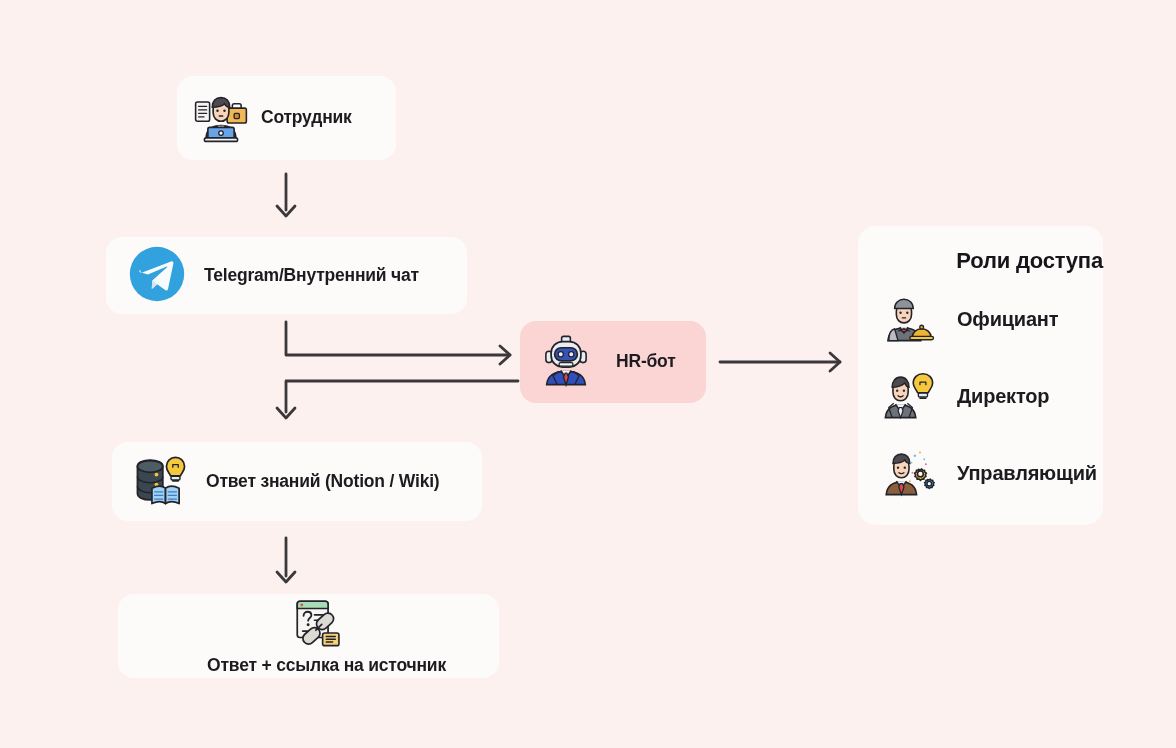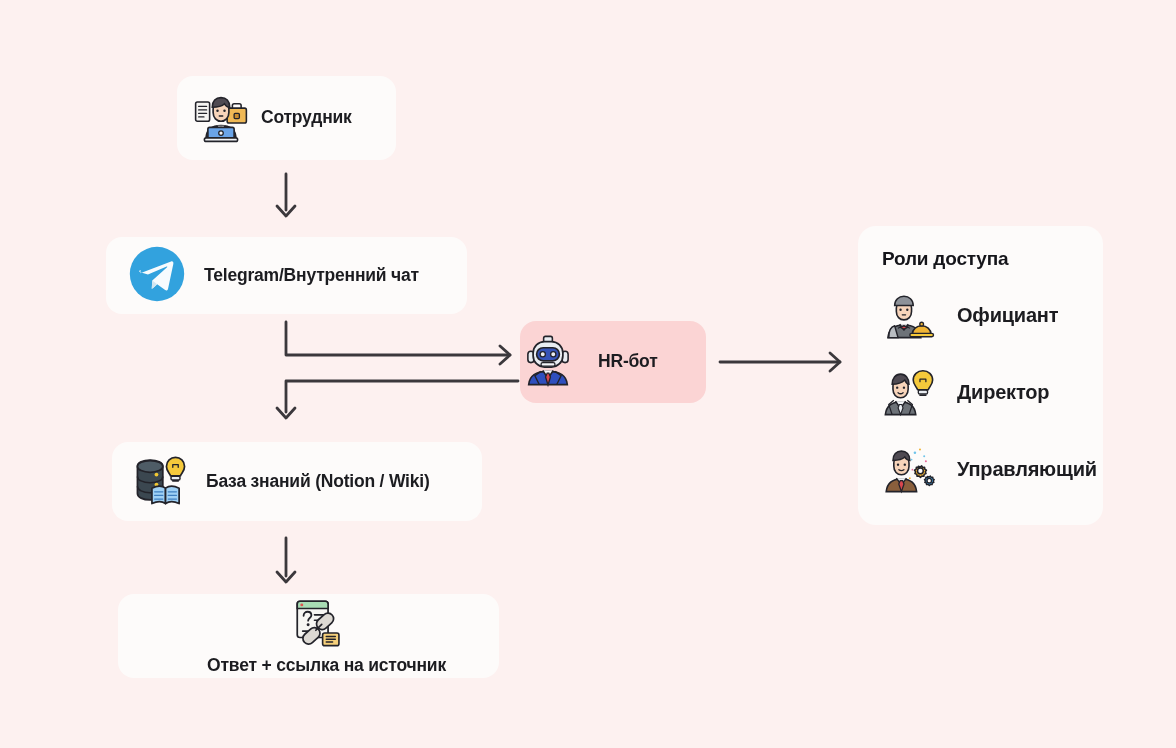--- a/index.html
+++ b/index.html
@@ -50,26 +50,27 @@
     left: 858px;
     top: 226px;
     width: 245px;
     height: 299px;
     background: #fdfbfa;
     border-radius: 18px;
     box-sizing: border-box;
     padding: 22px 0 0 24px;
   }
   #roles-title {
-    font-size: 19px;
+    font-size: 22px;
     font-weight: 700;
     color: #15151a;
     letter-spacing: -0.2px;
     margin: 0 0 14px 0;
     line-height: 1.2;
+    text-align: right;
   }
   .role-row {
     display: flex;
     align-items: center;
     height: 62px;
     margin-bottom: 15px;
   }
   .role-row .ico { flex: 0 0 auto; }
   .role-label {
     font-size: 20px;
@@ -144,21 +145,21 @@
   <svg class="conn" style="left:278px; top:318px;" width="245" height="50" viewBox="0 0 245 50">
     <path d="M8,4 L8,37 L232,37" fill="none" stroke="#3b383c" stroke-width="2.8" stroke-linecap="round" stroke-linejoin="round"></path>
     <polyline points="222,28 232,37 222,46" fill="none" stroke="#3b383c" stroke-width="2.8" stroke-linecap="round" stroke-linejoin="round"></polyline>
   </svg>
 
   <svg class="conn" style="left:278px; top:372px;" width="245" height="60" viewBox="0 0 245 60">
     <path d="M240,9 L8,9 L8,40" fill="none" stroke="#3b383c" stroke-width="2.8" stroke-linecap="round" stroke-linejoin="round"></path>
     <polyline points="-1,36 8,46 17,36" fill="none" stroke="#3b383c" stroke-width="2.8" stroke-linecap="round" stroke-linejoin="round"></polyline>
   </svg>
 
-  <div class="node pink" id="node-hrbot" style="left:520px; top:321px; width:186px; height:82px; padding-left:0;">
+  <div class="node pink" id="node-hrbot" style="left:520px; top:321px; width:186px; height:82px; padding-left:18px;">
     <span class="ico">
       <svg width="56" height="56" viewBox="0 0 64 64" aria-hidden="true">
 
         <rect x="27" y="5" width="10" height="7" rx="2" fill="#e9edf2" stroke="#23232a" stroke-width="1.8"></rect>
 
         <rect x="9" y="22" width="7" height="13" rx="3.5" fill="#e9edf2" stroke="#23232a" stroke-width="1.8"></rect>
         <rect x="48" y="22" width="7" height="13" rx="3.5" fill="#e9edf2" stroke="#23232a" stroke-width="1.8"></rect>
 
         <rect x="15" y="11" width="34" height="29" rx="13" fill="#e9edf2" stroke="#23232a" stroke-width="2"></rect>
 
@@ -205,21 +206,21 @@
         <g stroke="#3f7fc0" stroke-width="1.4" stroke-linecap="round">
           <line x1="25" y1="45" x2="34" y2="45"></line>
             <line x1="25" y1="49" x2="34" y2="49"></line>
             <line x1="25" y1="53" x2="34" y2="53"></line>
           <line x1="40" y1="45" x2="49" y2="45"></line>
             <line x1="40" y1="49" x2="49" y2="49"></line>
             <line x1="40" y1="53" x2="49" y2="53"></line>
         </g>
       </svg>
     </span>
-    <span class="lbl" style="margin-left:16px;">База знаний (Notion / Wiki)</span>
+    <span class="lbl" style="margin-left:16px;">Ответ знаний (Notion / Wiki)</span>
   </div>
 
   <svg class="conn" style="left:268px; top:536px;" width="40" height="52" viewBox="0 0 40 52">
     <line x1="18" y1="2" x2="18" y2="40" stroke="#3b383c" stroke-width="2.8" stroke-linecap="round"></line>
     <polyline points="9,36 18,46 27,36" fill="none" stroke="#3b383c" stroke-width="2.8" stroke-linecap="round" stroke-linejoin="round"></polyline>
   </svg>
 
   <div class="node" id="node-answer" style="left:118px; top:594px; width:381px; height:84px; padding-left:20px;flex-direction:column;">
     <span class="ico">
       <svg width="58" height="58" viewBox="0 0 64 64" aria-hidden="true">

